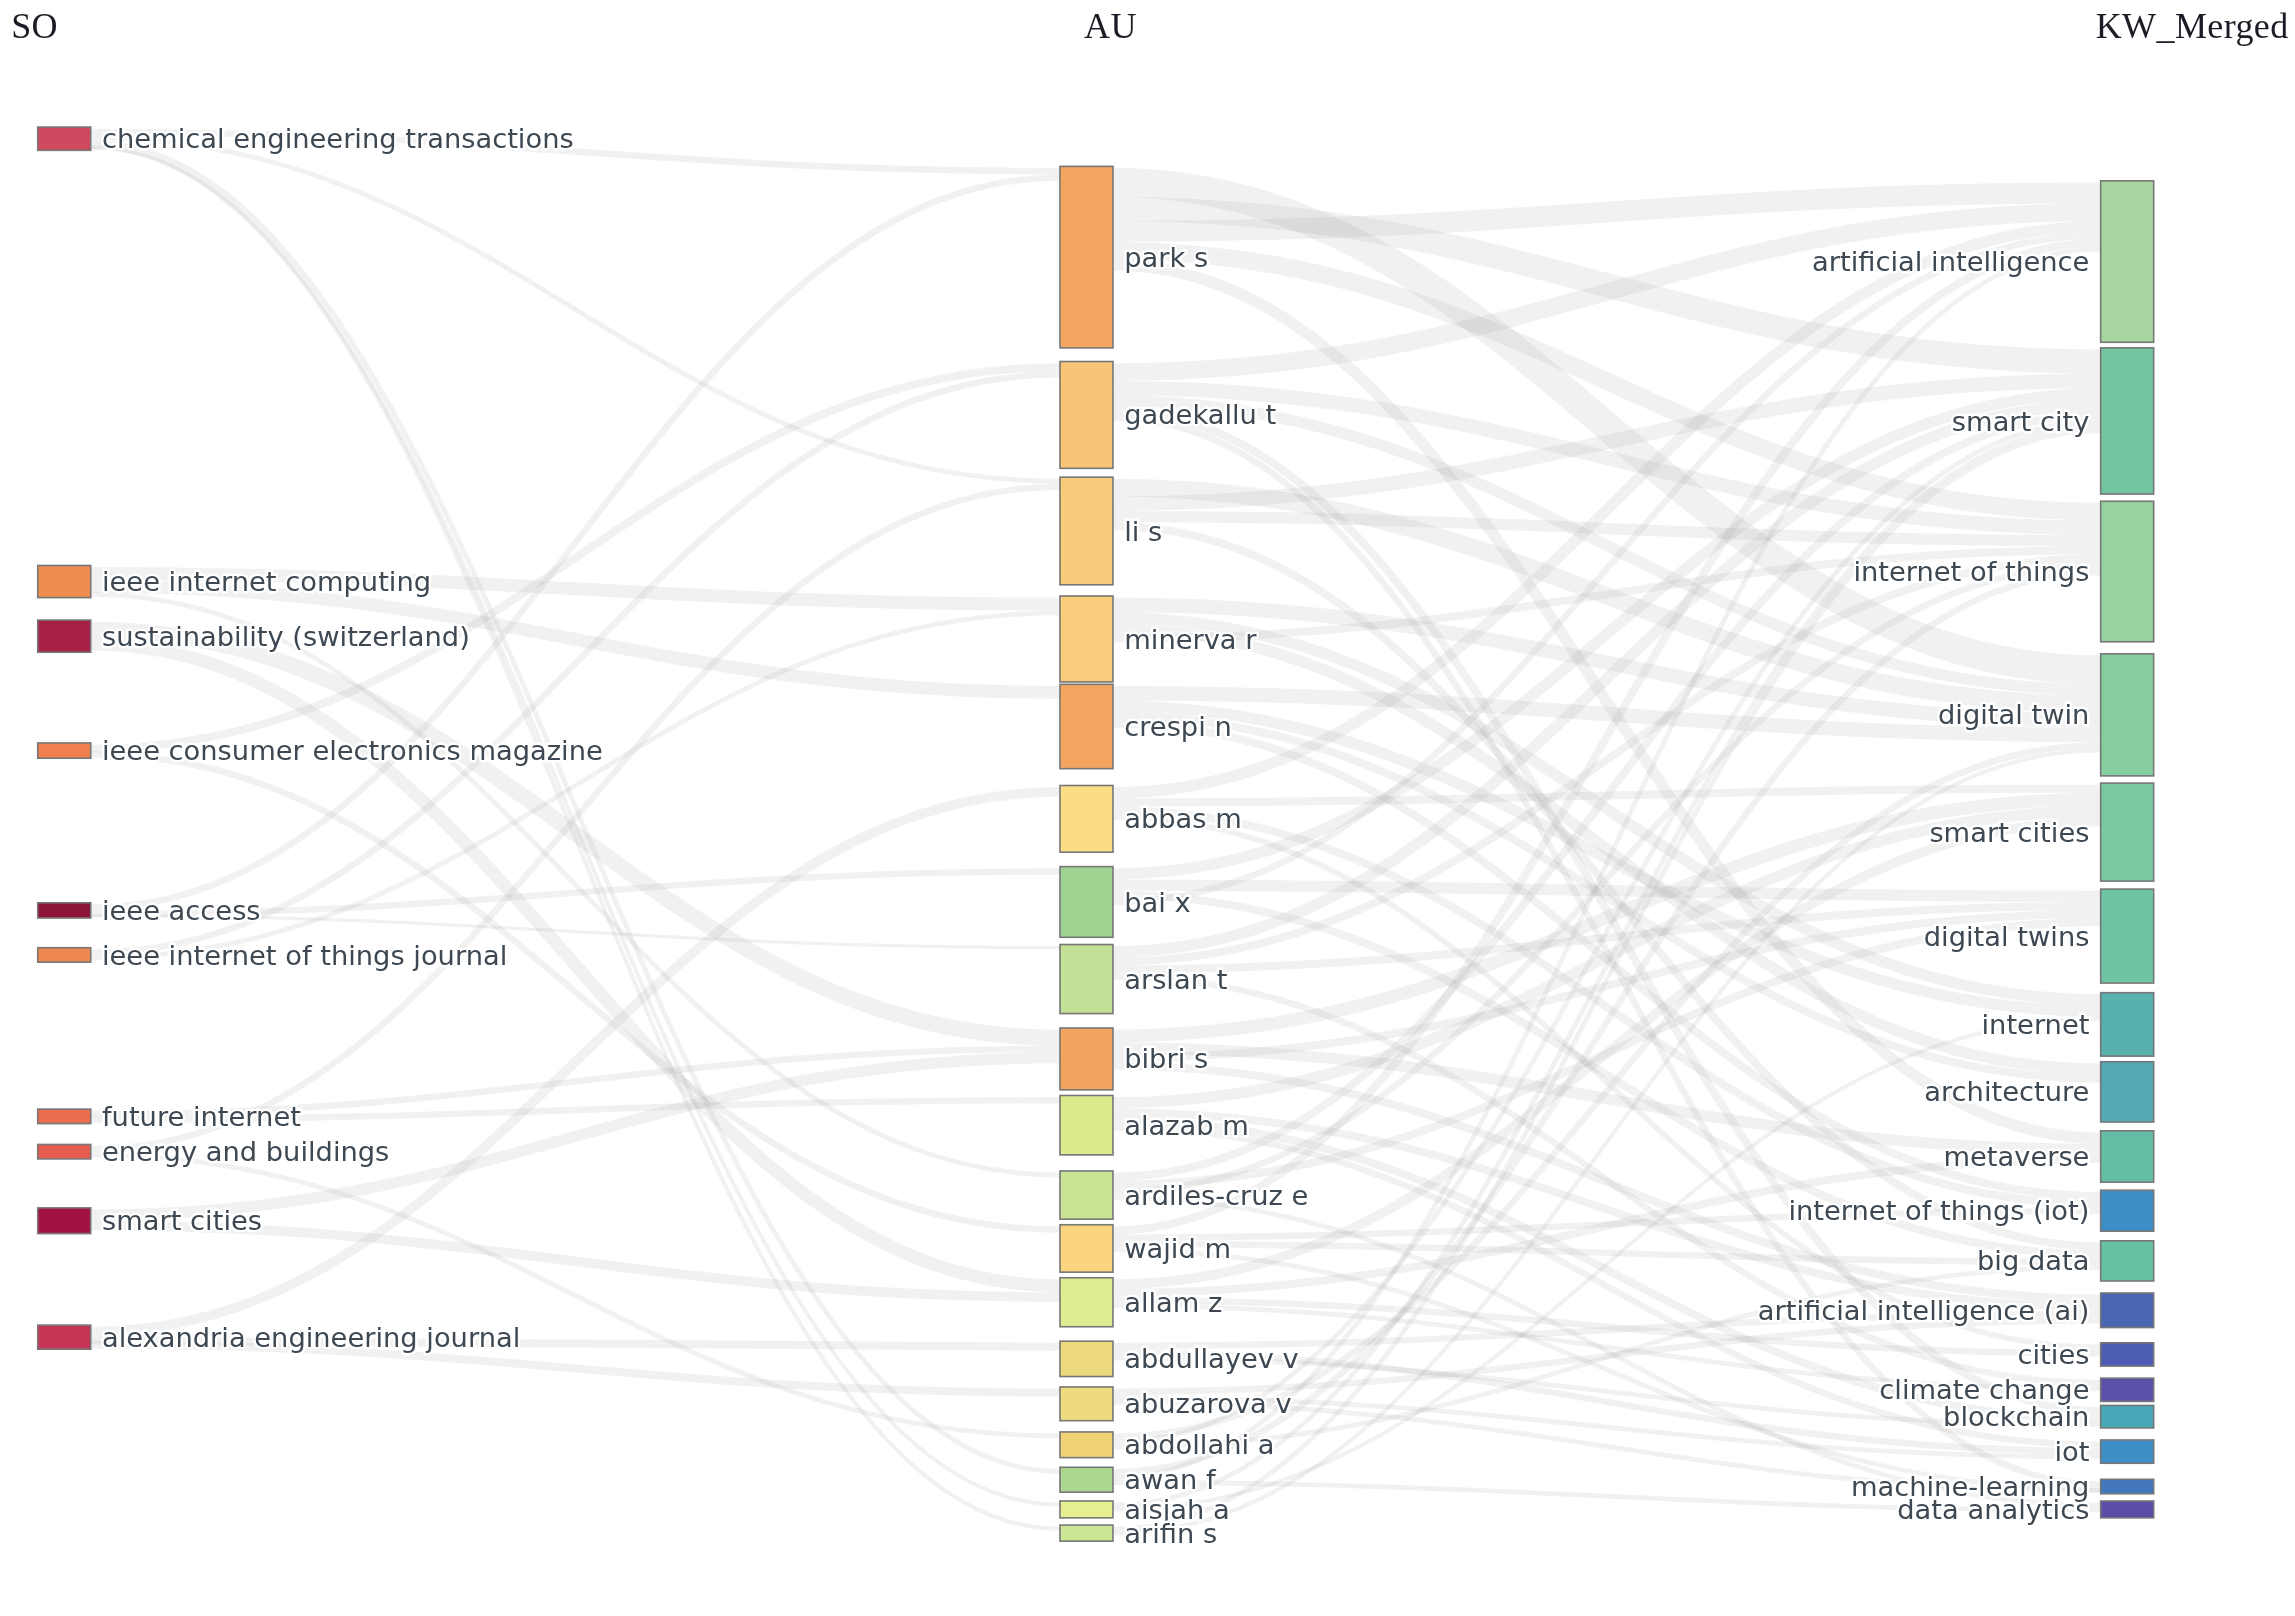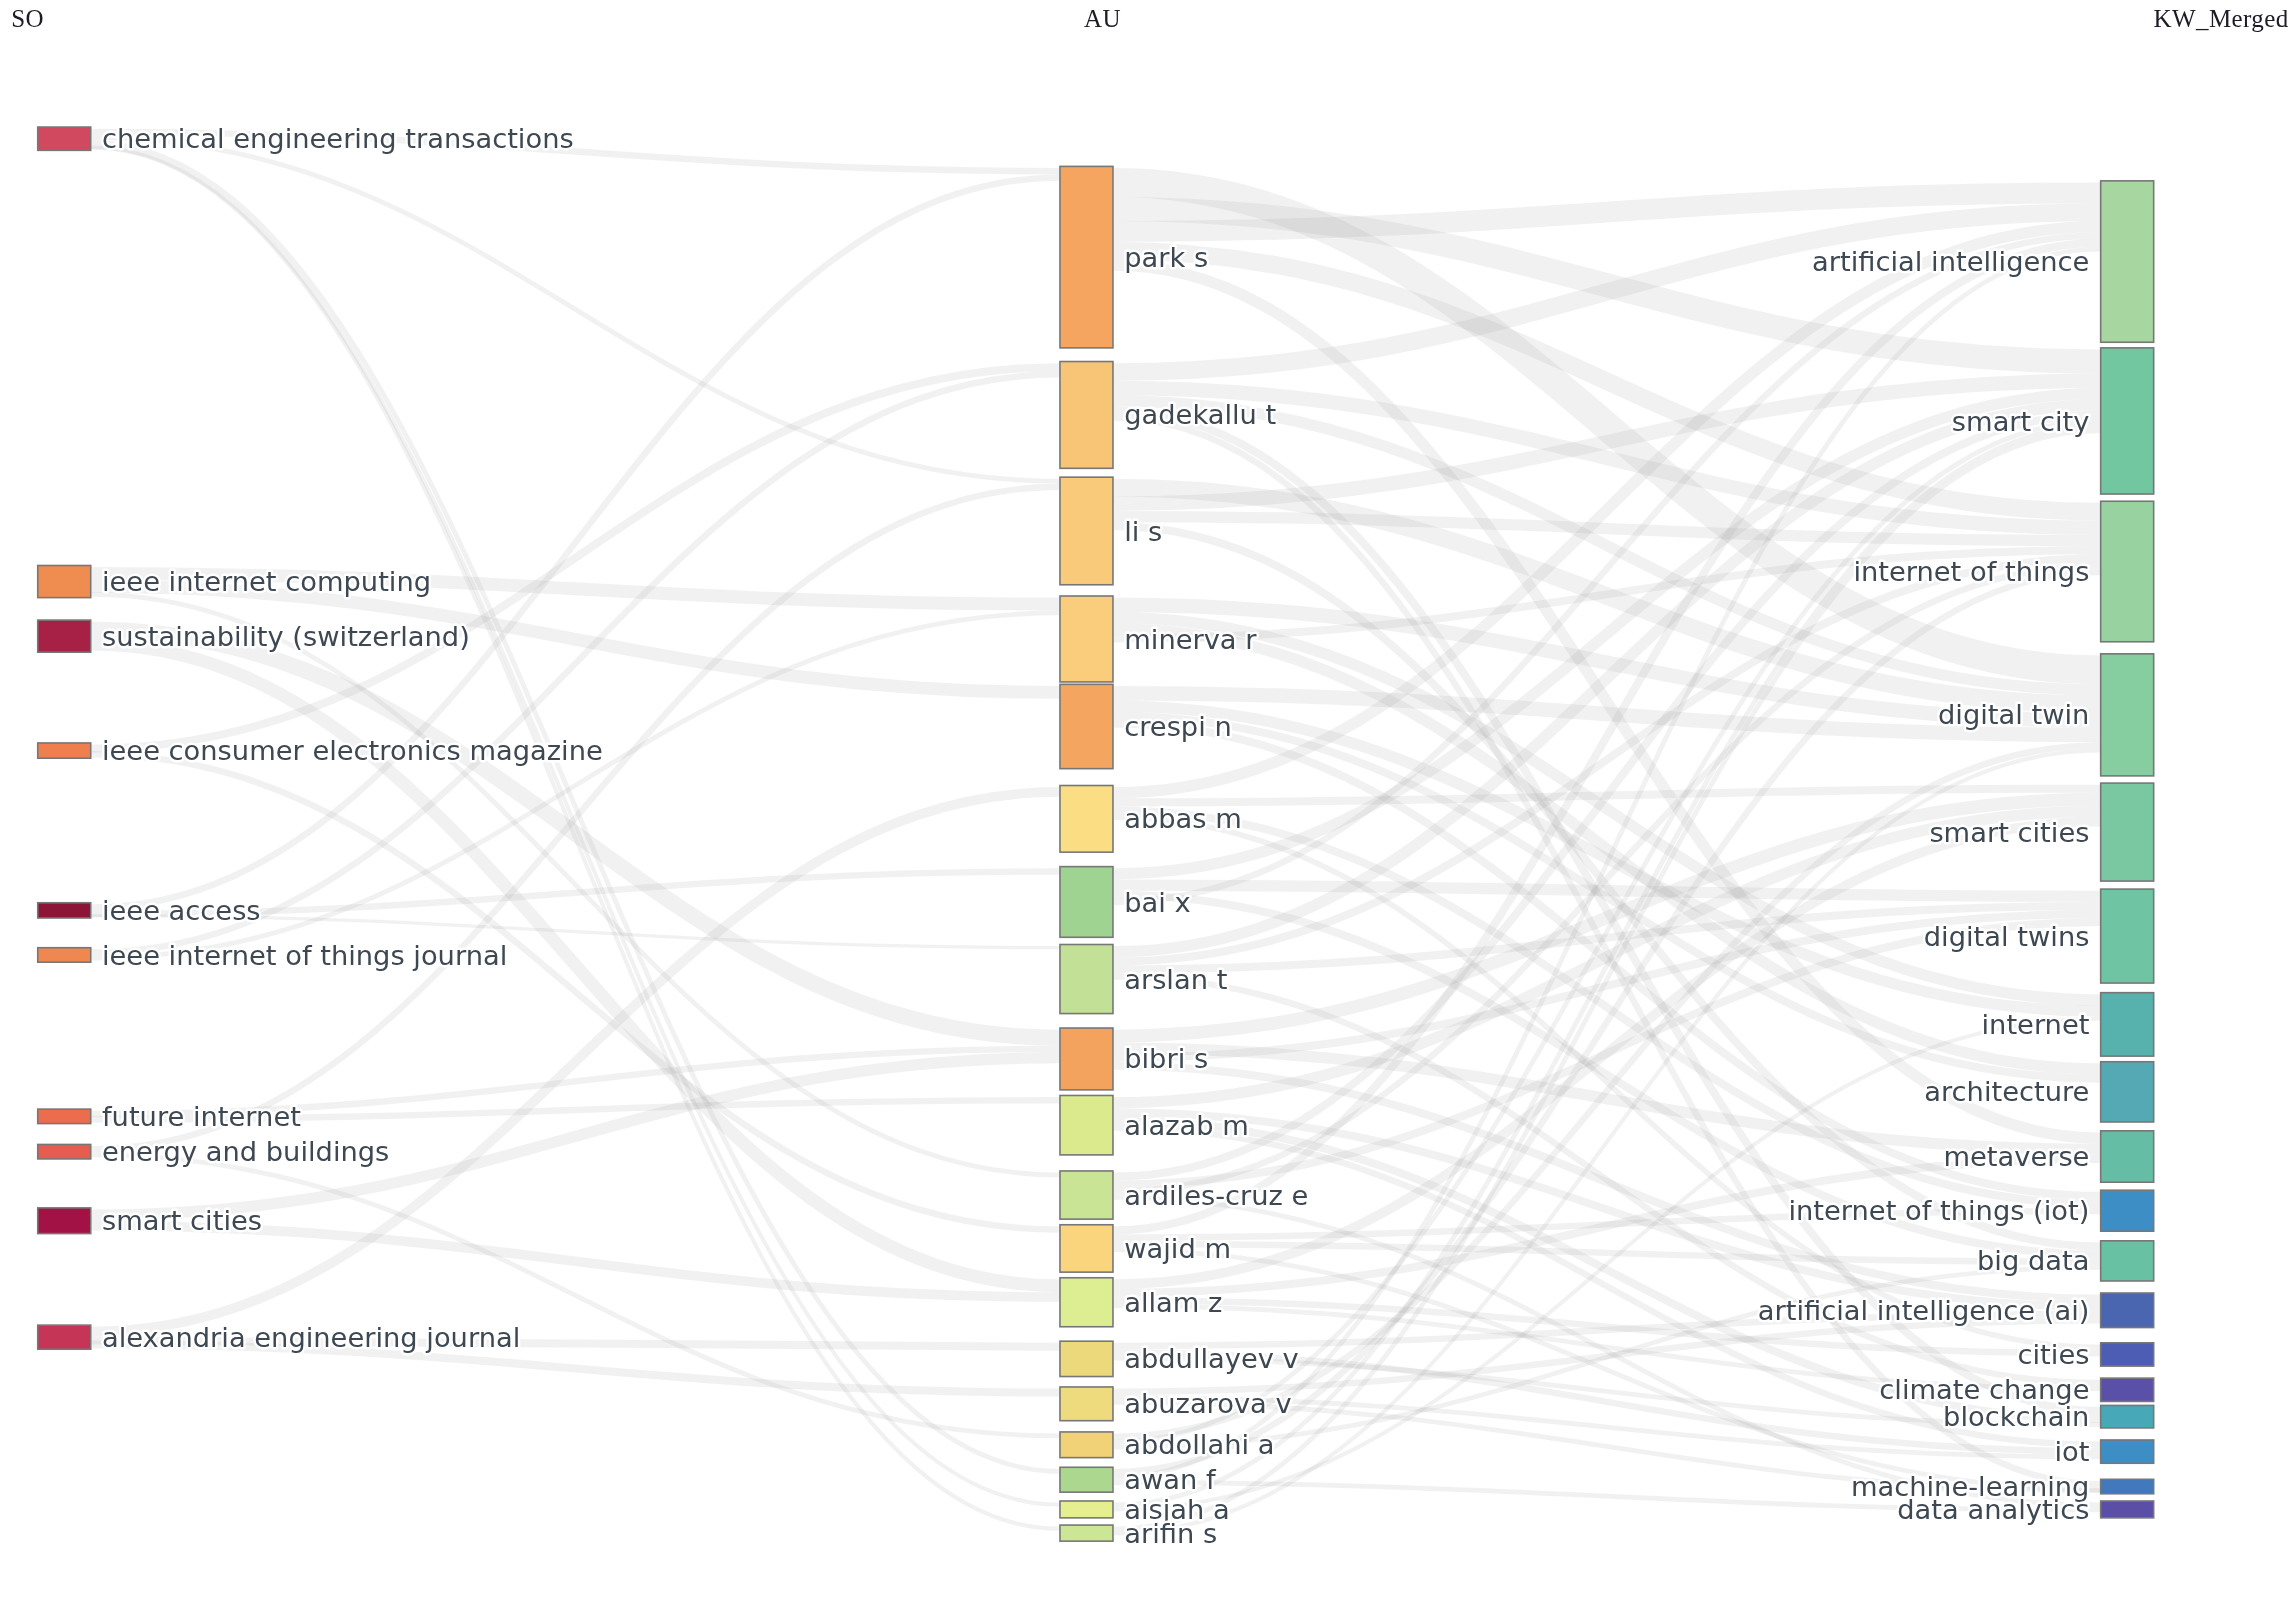--- a/index.html
+++ b/index.html
@@ -1,21 +1,21 @@
 <!DOCTYPE html>
 <html style="font-size:13px"><head>
 <meta charset="utf-8">
 <style>
   html,body{margin:0;padding:0;background:#ffffff;}
   body{width:2295px;height:1616px;position:relative;overflow:hidden;
        font-family:"DejaVu Sans",sans-serif;}
   .stage{position:absolute;inset:0;width:2295px;height:1616px;}
   svg.sankey{position:absolute;left:0;top:0;}
   .col-header{position:absolute;top:4.8px;font-family:"Liberation Serif","DejaVu Serif",serif;
-              font-size:25px;color:#1c1c26;letter-spacing:0.4px;}
+              font-size:36px;color:#1c1c26;letter-spacing:0.4px;}
   .col-header.left{left:11.2px;}
   .col-header.mid{left:1084px;text-align:right;}
   .col-header.right{right:6.4px;text-align:right;}
 </style>
 </head>
 <body>
 
 <div class="stage">
   <svg class="sankey" width="2295" height="1616" viewBox="0 0 2858 2012" xmlns="http://www.w3.org/2000/svg">
       <g>

